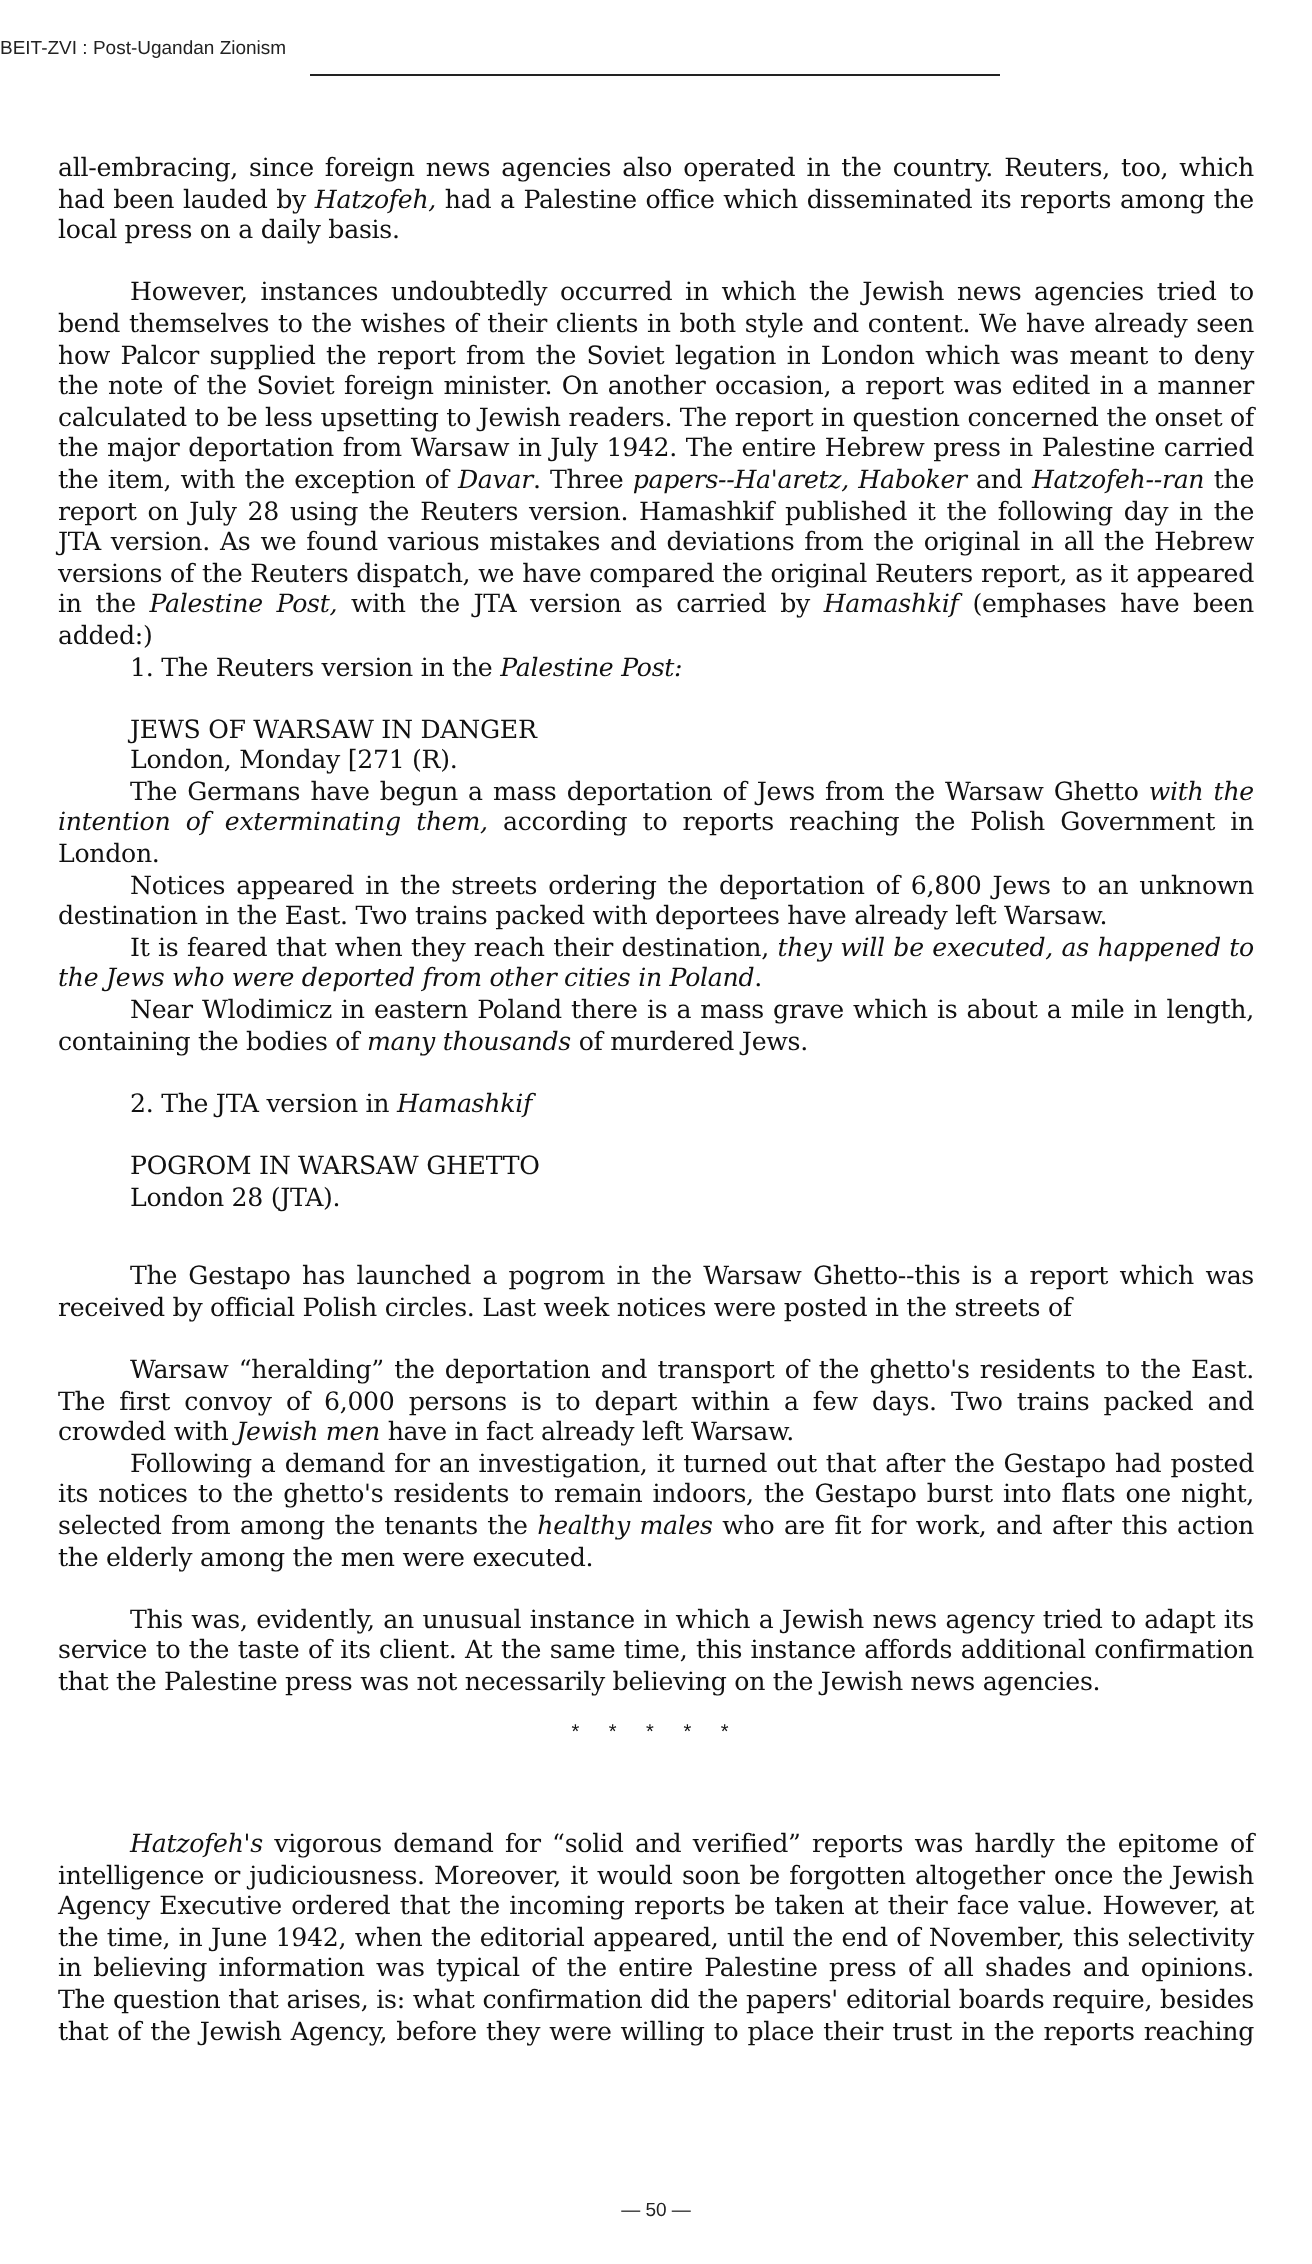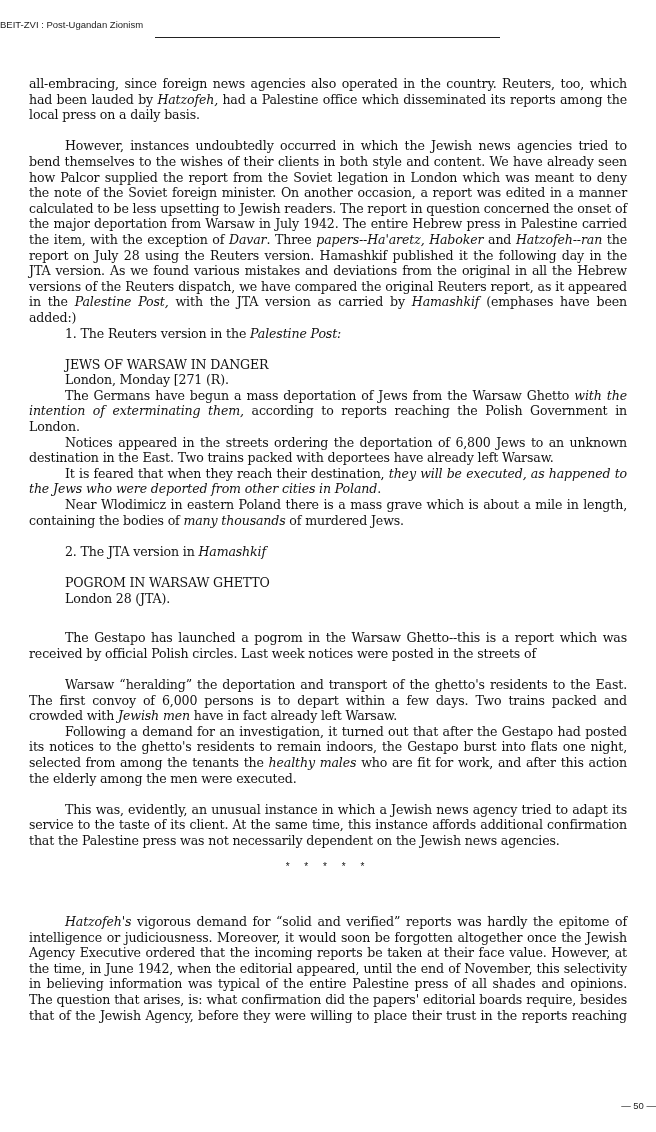--- a/index.html
+++ b/index.html
@@ -19,21 +19,21 @@
   }
   .p { margin: 0; text-align: justify; }
   .ind { text-indent: 36px; }
   .gap { height: 15.6px; }
   .i { font-style: italic; }
   .stars {
     text-align: center; font-family: "Liberation Sans", sans-serif; font-size: 10px;
     letter-spacing: 6px; margin: 10px 0 0 0; height: 40px;
   }
   .footer {
-    position: absolute; left: 0; top: 1100px; width: 656px; text-align: right;
+    position: absolute; left: 0; top: 1100px; width: 656px; text-align: center;
     font-family: "Liberation Sans", sans-serif; font-size: 9.5px; color: #222;
   }
 </style>
 </head>
 <body>
 
 <div class="header">BEIT-ZVI : Post-Ugandan Zionism</div>
 <div class="header-rule"></div>
 
 <div class="body">
@@ -65,21 +65,21 @@
   <p class="p ind">London 28 (JTA).</p>
   <p class="p ind" style="text-align-last: left; margin-top: 24px;">The Gestapo has launched a pogrom in the Warsaw Ghetto--this is a report which was received by official Polish circles. Last week notices were posted in the streets of</p>
 
   <div class="gap"></div>
 
   <p class="p ind"><span>Warsaw “heralding” the deportation and transport of the ghetto's residents to the East. The first convoy of 6,000 persons is to depart within a few days. Two trains packed and crowded with </span><span class="i">Jewish men</span><span> have in fact already left Warsaw.</span></p>
   <p class="p ind"><span>Following a demand for an investigation, it turned out that after the Gestapo had posted its notices to the ghetto's residents to remain indoors, the Gestapo burst into flats one night, selected from among the tenants the </span><span class="i">healthy males</span><span> who are fit for work, and after this action the elderly among the men were executed.</span></p>
 
   <div class="gap"></div>
 
-  <p class="p ind">This was, evidently, an unusual instance in which a Jewish news agency tried to adapt its service to the taste of its client. At the same time, this instance affords additional confirmation that the Palestine press was not necessarily dependent on the Jewish news agencies.</p>
+  <p class="p ind">This was, evidently, an unusual instance in which a Jewish news agency tried to adapt its service to the taste of its client. At the same time, this instance affords additional confirmation that the Palestine press was not necessarily believing on the Jewish news agencies.</p>
 
   <div class="stars">* * * * *</div>
 
   <div class="gap"></div>
 
   <p class="p ind" style="text-align-last: justify;"><span class="i">Hatzofeh's</span><span> vigorous demand for “solid and verified” reports was hardly the epitome of intelligence or judiciousness. Moreover, it would soon be forgotten altogether once the Jewish Agency Executive ordered that the incoming reports be taken at their face value. However, at the time, in June 1942, when the editorial appeared, until the end of November, this selectivity in believing information was typical of the entire Palestine press of all shades and opinions. The question that arises, is: what confirmation did the papers' editorial boards require, besides that of the Jewish Agency, before they were willing to place their trust in the reports reaching</span></p>
 
 </div>
 
 <div class="footer">— 50 —</div>

